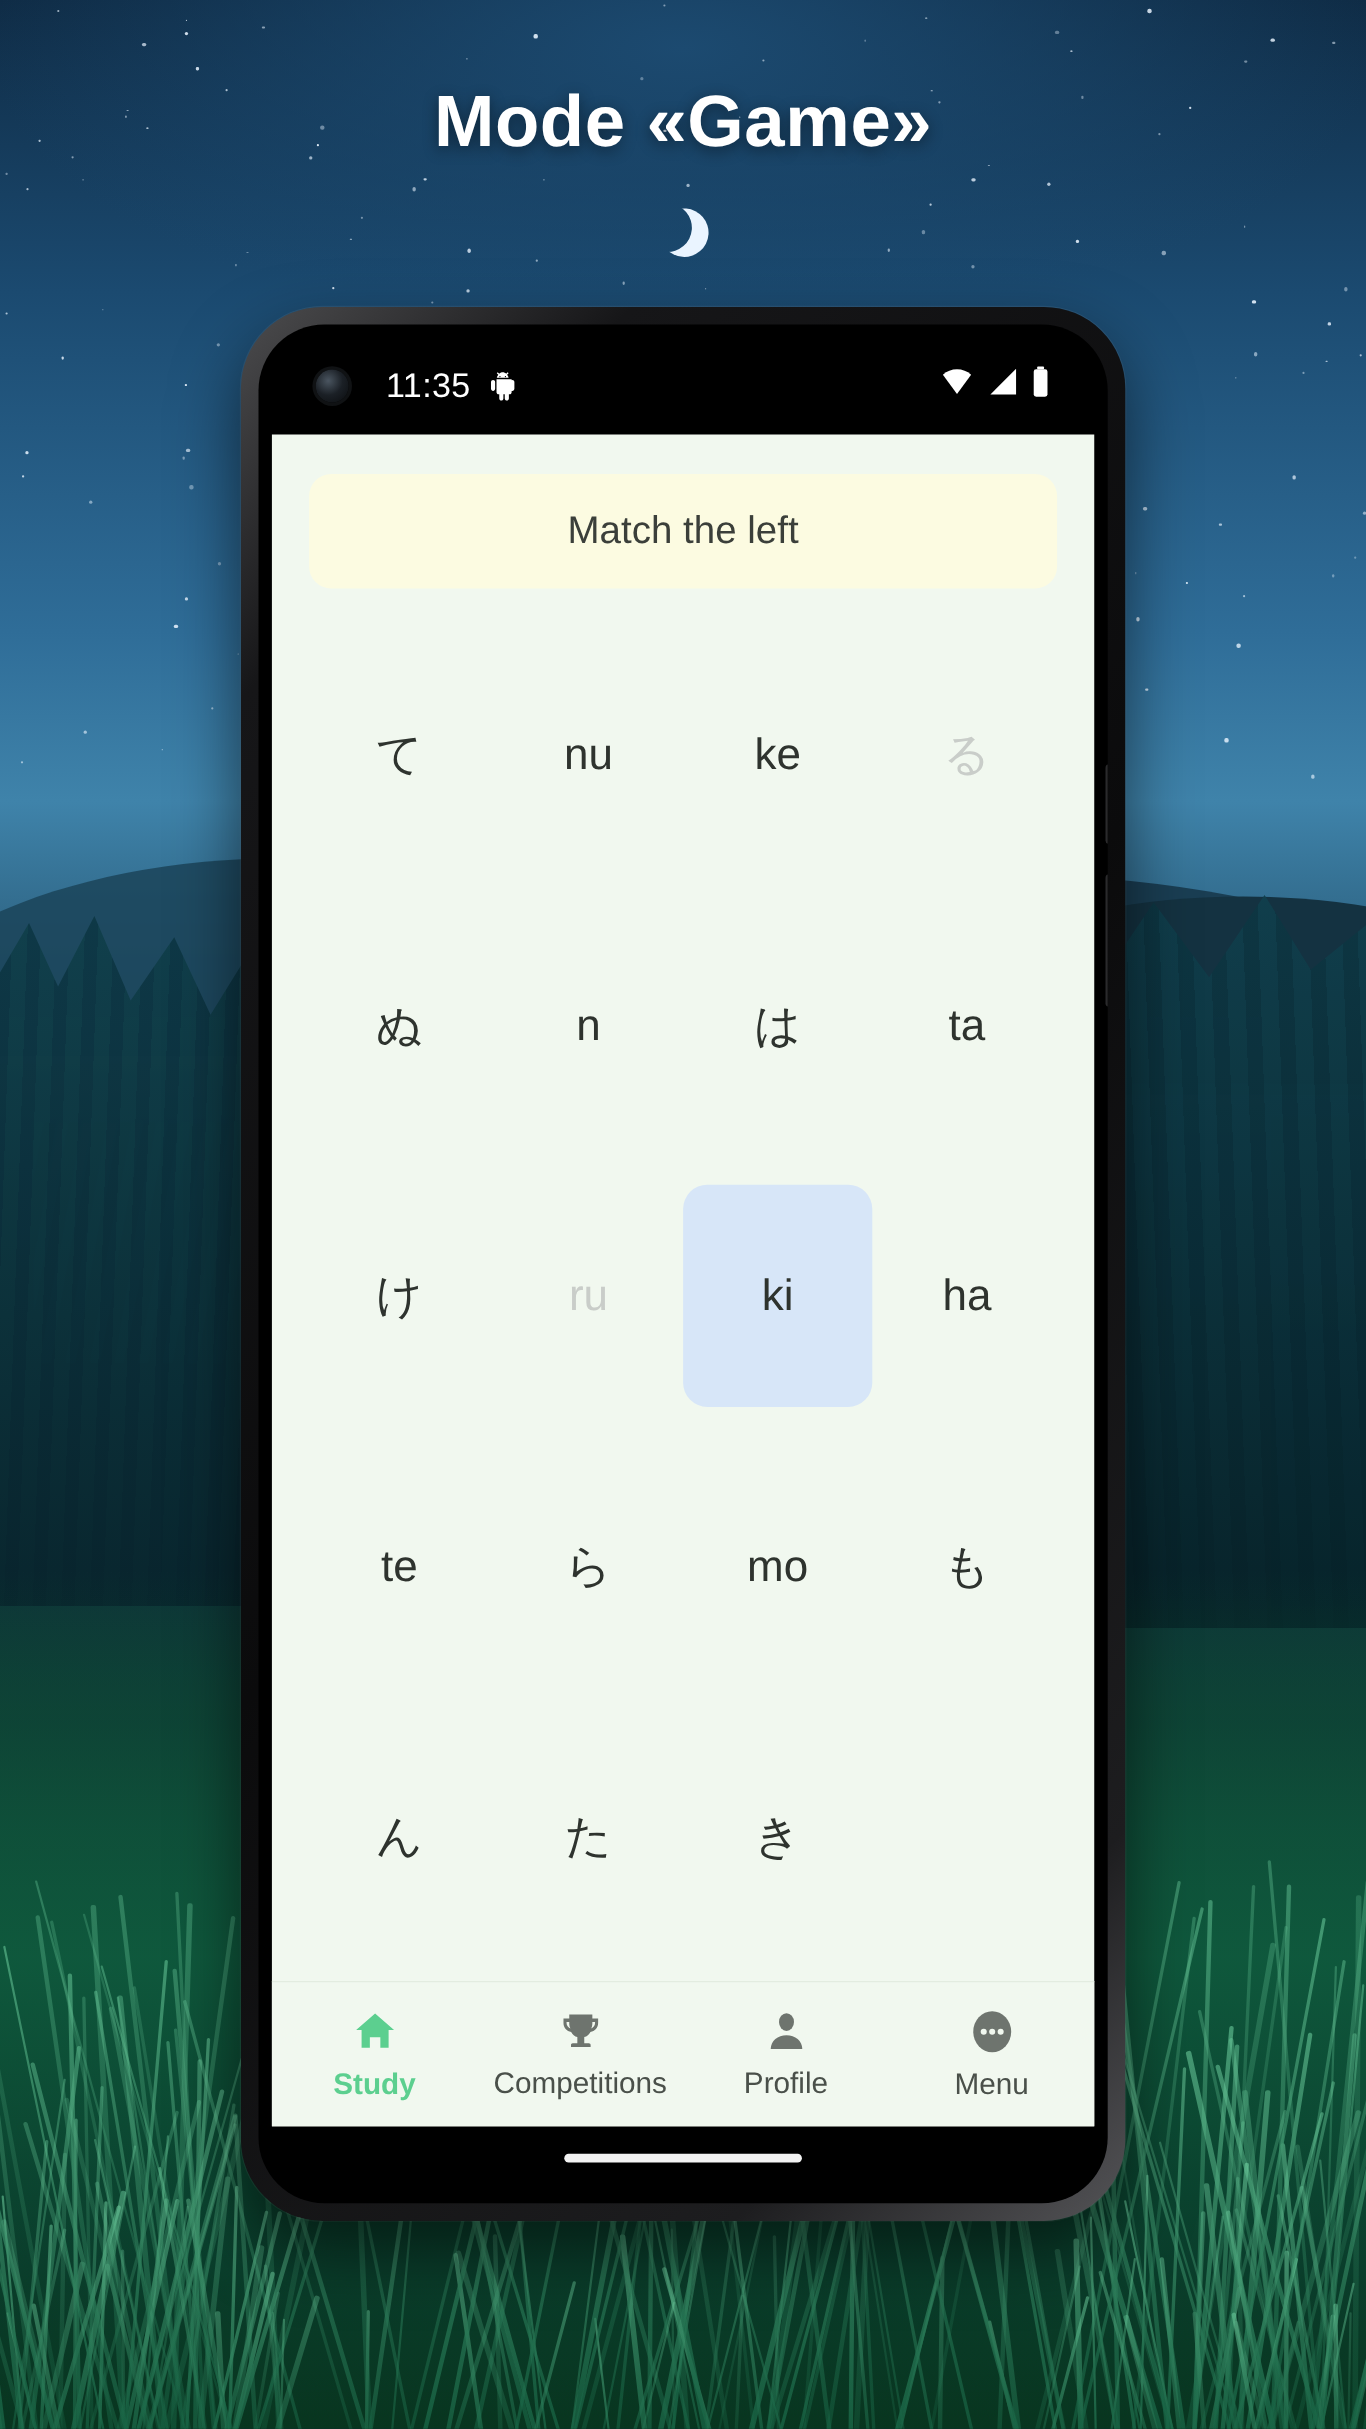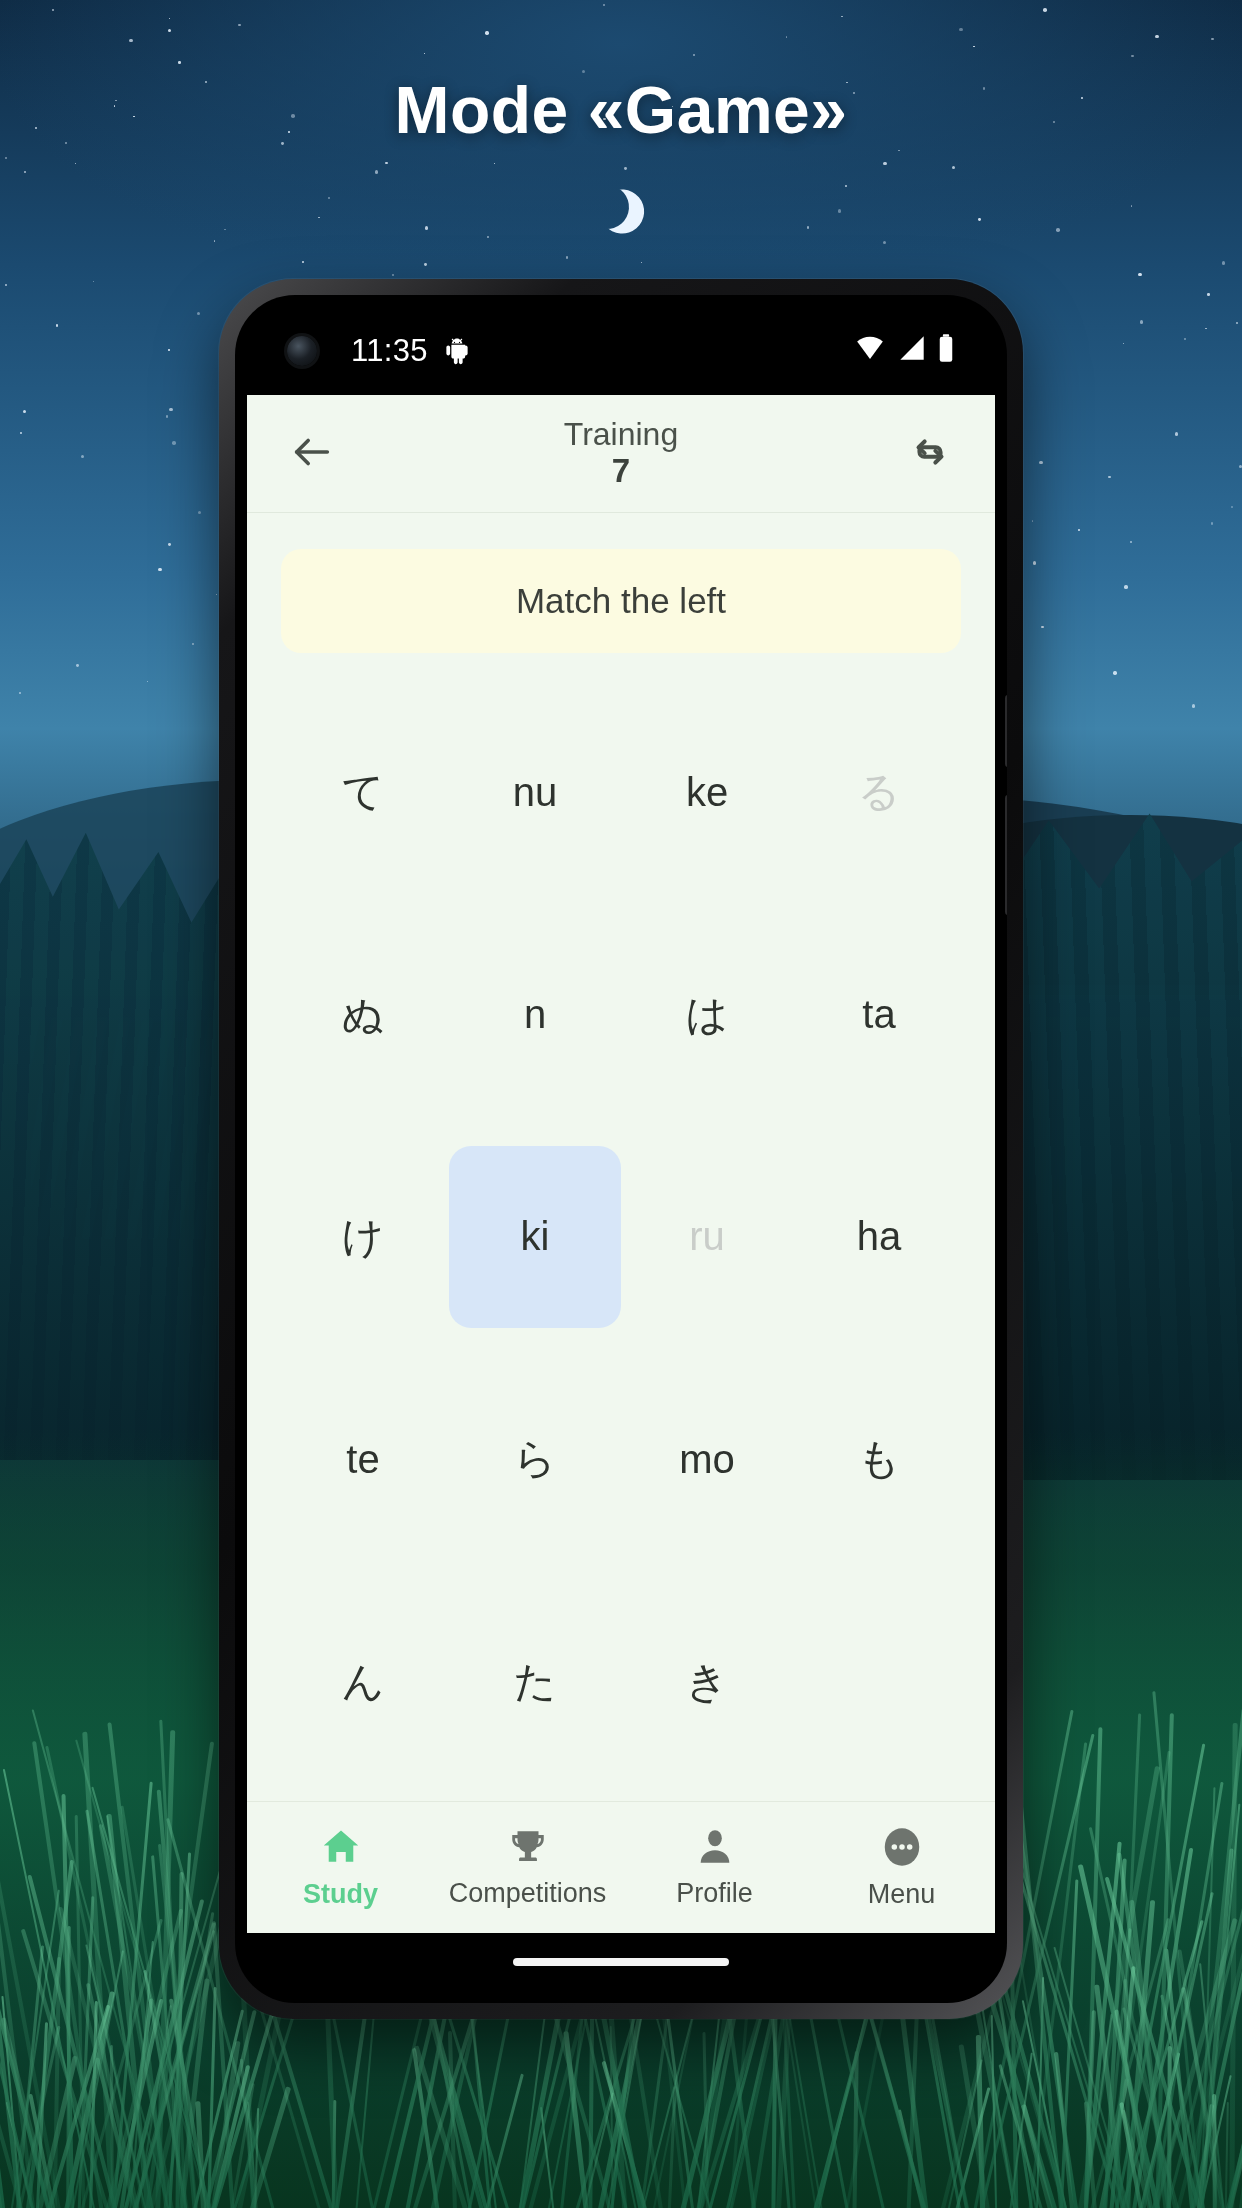--- a/index.html
+++ b/index.html
@@ -706,59 +706,35 @@
             <svg width="18" height="30" viewBox="0 0 12 24" fill="#ffffff">
               <rect x="3.5" y="1" width="5" height="2" rx="0.6"></rect>
               <rect x="1" y="3" width="10" height="20" rx="1.8"></rect>
             </svg>
           </span>
         </div>
       </div>
 
       <div id="app">
 
-        <div id="appbar">
-          <div id="back-btn">
-            <span>
-              <svg width="46" height="46" viewBox="0 0 24 24" fill="none" stroke="#4a514a" stroke-width="1.9" stroke-linecap="round" stroke-linejoin="round">
-                <line x1="20" y1="12" x2="4" y2="12"></line>
-                <polyline points="10,6 4,12 10,18"></polyline>
-              </svg>
-            </span>
-          </div>
-          <div id="appbar-title">
-            <div class="t1">Training</div>
-            <div class="t2">7</div>
-          </div>
-          <div id="refresh-btn">
-            <span>
-              <svg width="46" height="46" viewBox="0 0 24 24" fill="none" stroke="#4a514a" stroke-width="2.1" stroke-linecap="round" stroke-linejoin="round">
-                <path d="M6.5 9.5h8.5a2.5 2.5 0 0 1 2.5 2.5v1"></path>
-                <polyline points="9.2,6.5 6,9.6 9.2,12.6"></polyline>
-                <path d="M17.5 14.5H9a2.5 2.5 0 0 1-2.5-2.5v-1"></path>
-                <polyline points="14.8,17.5 18,14.4 14.8,11.4"></polyline>
-              </svg>
-            </span>
-          </div>
-        </div>
 
         <div id="banner">Match the left</div>
 
         <div id="grid">
             <div class="cell kana ">て</div>
             <div class="cell ">nu</div>
             <div class="cell ">ke</div>
             <div class="cell kana faded">る</div>
             <div class="cell kana ">ぬ</div>
             <div class="cell ">n</div>
             <div class="cell kana ">は</div>
             <div class="cell ">ta</div>
             <div class="cell kana ">け</div>
+            <div class="cell faded">ru</div>
             <div class="cell selected">ki</div>
-            <div class="cell faded">ru</div>
             <div class="cell ">ha</div>
             <div class="cell ">te</div>
             <div class="cell kana ">ら</div>
             <div class="cell ">mo</div>
             <div class="cell kana ">も</div>
             <div class="cell kana ">ん</div>
             <div class="cell kana ">た</div>
             <div class="cell kana ">き</div>
           </div>
 

